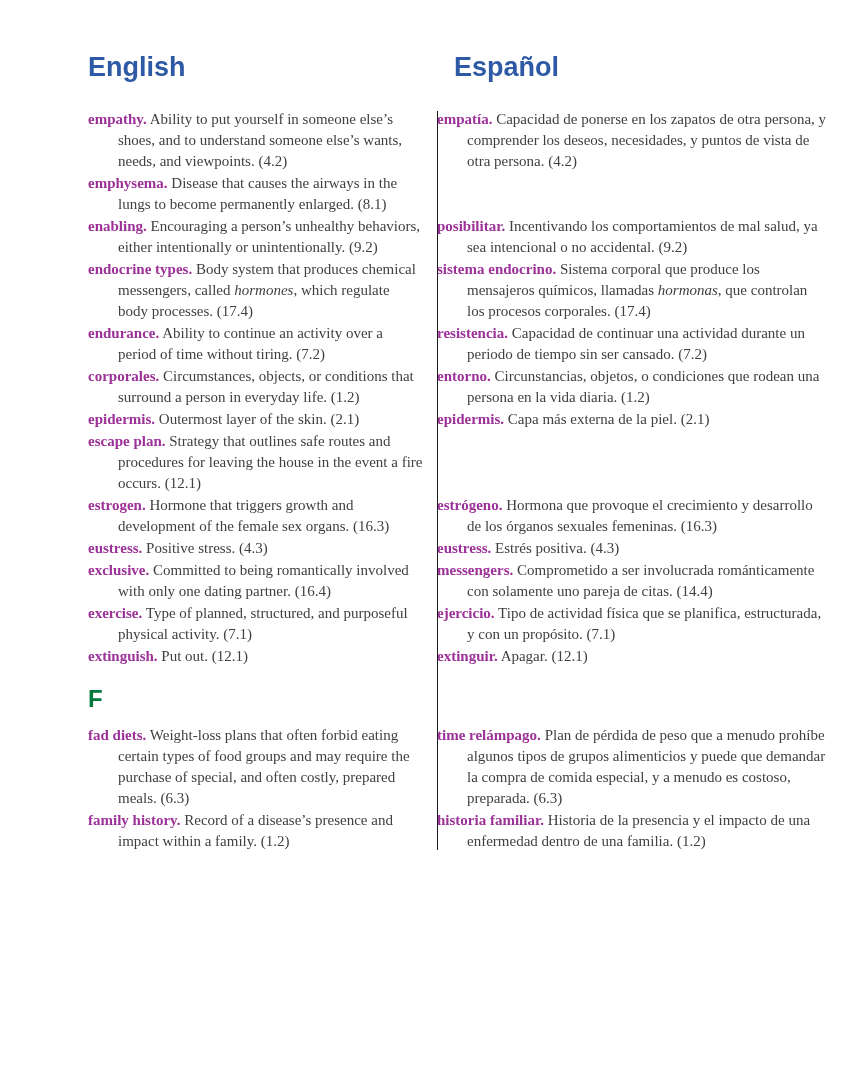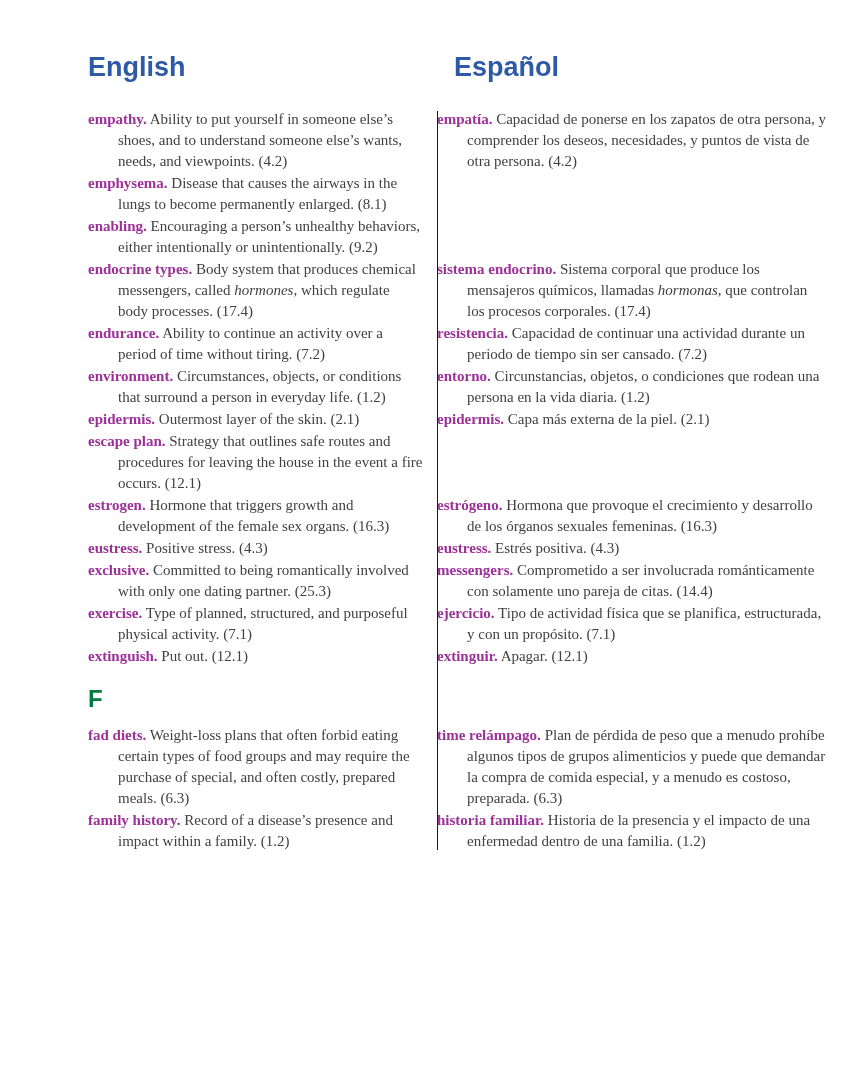--- a/index.html
+++ b/index.html
@@ -123,34 +123,35 @@
         <p class="entry cell-left"><span class="term">empathy.</span><span> Ability to put yourself in someone else’s shoes, and to understand someone else’s wants, needs, and viewpoints. (4.2)</span></p>
         <p class="entry cell-right"><span class="term">empatía.</span><span> Capacidad de ponerse en los zapatos de otra persona, y comprender los deseos, necesidades, y puntos de vista de otra persona. (4.2)</span></p>
       </div>
 
       <div class="row">
         <p class="entry cell-left"><span class="term">emphysema.</span><span> Disease that causes the airways in the lungs to become permanently enlarged. (8.1)</span></p>
       </div>
 
       <div class="row">
         <p class="entry cell-left"><span class="term">enabling.</span><span> Encouraging a person’s unhealthy behaviors, either intentionally or unintentionally. (9.2)</span></p>
+        <p class="entry cell-right"><span class="term">posibilitar.</span><span> Incentivando los comportamientos de mal salud, ya sea intencional o no accidental. (9.2)</span></p>
       </div>
 
       <div class="row">
         <p class="entry cell-left"><span class="term">endocrine types.</span><span> Body system that produces chemical messengers, called </span><span class="it">hormones</span><span>, which regulate body processes. (17.4)</span></p>
         <p class="entry cell-right"><span class="term">sistema endocrino.</span><span> Sistema corporal que produce los mensajeros químicos, llamadas </span><span class="it">hormonas</span><span>, que controlan los procesos corporales. (17.4)</span></p>
       </div>
 
       <div class="row">
         <p class="entry cell-left"><span class="term">endurance.</span><span> Ability to continue an activity over a period of time without tiring. (7.2)</span></p>
         <p class="entry cell-right"><span class="term">resistencia.</span><span> Capacidad de continuar una actividad durante un periodo de tiempo sin ser cansado. (7.2)</span></p>
       </div>
 
       <div class="row">
-        <p class="entry cell-left"><span class="term">environment.</span><span> Circumstances, objects, or conditions that surround a person in everyday life. (1.2)</span></p>
+        <p class="entry cell-left"><span class="term">corporales.</span><span> Circumstances, objects, or conditions that surround a person in everyday life. (1.2)</span></p>
         <p class="entry cell-right"><span class="term">entorno.</span><span> Circunstancias, objetos, o condiciones que rodean una persona en la vida diaria. (1.2)</span></p>
       </div>
 
       <div class="row">
         <p class="entry cell-left"><span class="term">epidermis.</span><span> Outermost layer of the skin. (2.1)</span></p>
         <p class="entry cell-right"><span class="term">epidermis.</span><span> Capa más externa de la piel. (2.1)</span></p>
       </div>
 
       <div class="row">
         <p class="entry cell-left"><span class="term">escape plan.</span><span> Strategy that outlines safe routes and procedures for leaving the house in the event a fire occurs. (12.1)</span></p>
@@ -160,21 +161,21 @@
         <p class="entry cell-left"><span class="term">estrogen.</span><span> Hormone that triggers growth and development of the female sex organs. (16.3)</span></p>
         <p class="entry cell-right"><span class="term">estrógeno.</span><span> Hormona que provoque el crecimiento y desarrollo de los órganos sexuales femeninas. (16.3)</span></p>
       </div>
 
       <div class="row">
         <p class="entry cell-left"><span class="term">eustress.</span><span> Positive stress. (4.3)</span></p>
         <p class="entry cell-right"><span class="term">eustress.</span><span> Estrés positiva. (4.3)</span></p>
       </div>
 
       <div class="row">
-        <p class="entry cell-left"><span class="term">exclusive.</span><span> Committed to being romantically involved with only one dating partner. (25.3)</span></p>
+        <p class="entry cell-left"><span class="term">exclusive.</span><span> Committed to being romantically involved with only one dating partner. (16.4)</span></p>
         <p class="entry cell-right"><span class="term">messengers.</span><span> Comprometido a ser involucrada románticamente con solamente uno pareja de citas. (14.4)</span></p>
       </div>
 
       <div class="row">
         <p class="entry cell-left"><span class="term">exercise.</span><span> Type of planned, structured, and purposeful physical activity. (7.1)</span></p>
         <p class="entry cell-right"><span class="term">ejercicio.</span><span> Tipo de actividad física que se planifica, estructurada, y con un propósito. (7.1)</span></p>
       </div>
 
       <div class="row">
         <p class="entry cell-left"><span class="term">extinguish.</span><span> Put out. (12.1)</span></p>

